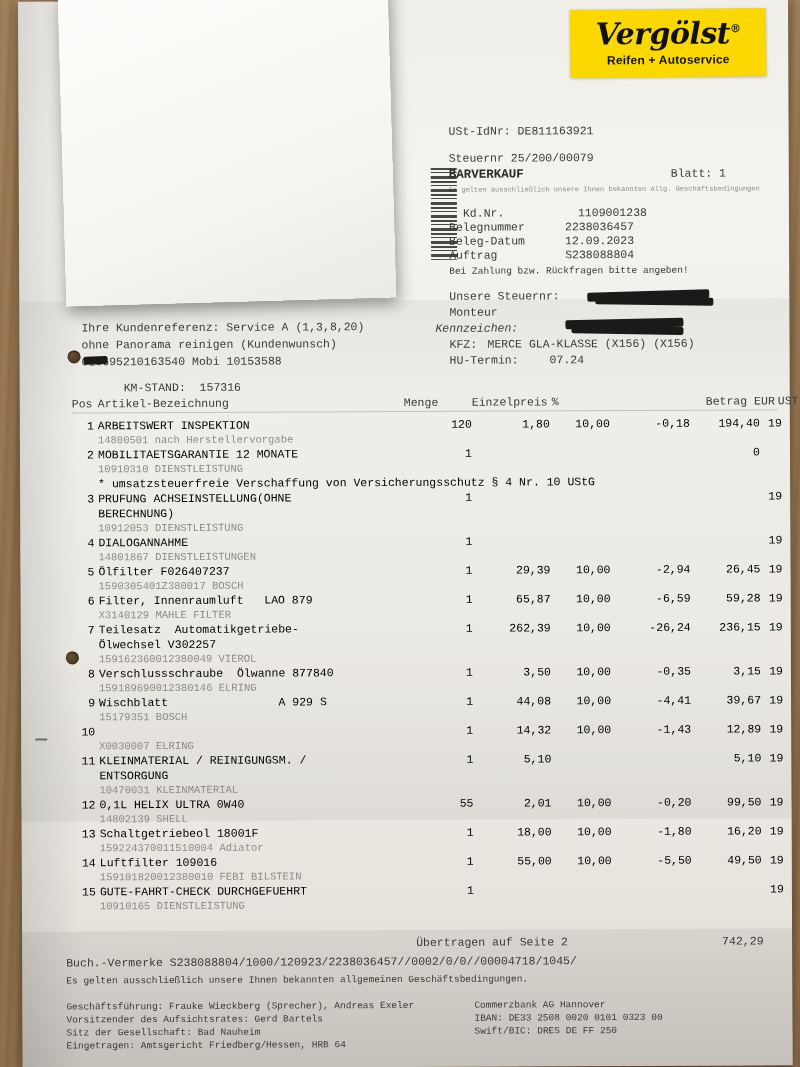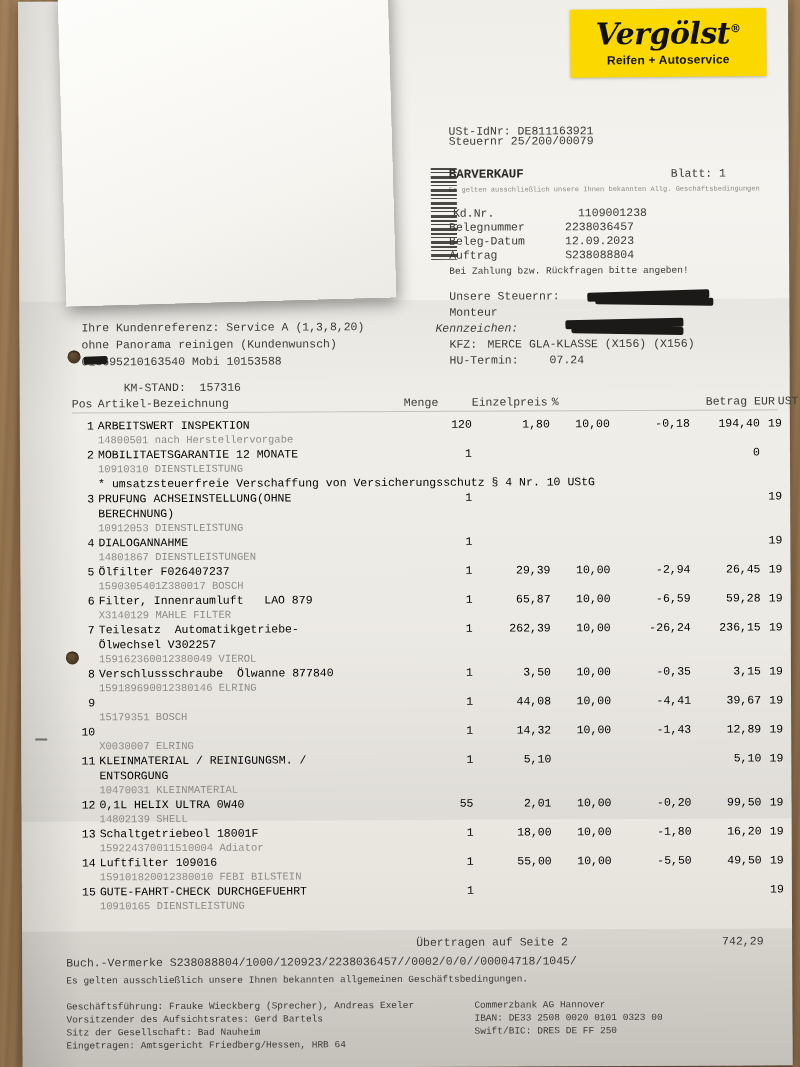--- a/index.html
+++ b/index.html
@@ -119,29 +119,29 @@
   <div class="band band2"></div>
   <div class="band band3"></div>
   <div class="leftshade"></div>
 
   <div class="logo">
     <div class="brand"><span>Vergölst</span><span class="reg">®</span></div>
     <div class="sub">Reifen + Autoservice</div>
   </div>
 
   <div class="txt t11" style="left:430px;top:125px;">USt-IdNr: DE811163921</div>
-  <div class="txt t11" style="left:430px;top:135px;">Steuernr 25/200/00079</div>
+  <div class="txt t11" style="left:430px;top:152px;">Steuernr 25/200/00079</div>
 
   <div class="txt t11 bold" style="left:430px;top:168px;font-size:12.5px;">BARVERKAUF</div>
   <div class="txt t11" style="left:652px;top:168px;">Blatt: 1</div>
   <div class="txt" style="left:430px;top:186px;font-size:7px;color:#8d8b85;">Es gelten ausschließlich unsere Ihnen bekannten Allg. Geschäftsbedingungen</div>
 
   <div class="barcode"></div>
 
-  <div class="txt t11" style="left:434px;top:207px;">Kd.Nr.</div>
+  <div class="txt t11" style="left:444px;top:207px;">Kd.Nr.</div>
   <div class="txt t11" style="left:546px;top:207px;margin-left:13px;">1109001238</div>
   <div class="txt t11" style="left:430px;top:221px;">Belegnummer</div>
   <div class="txt t11" style="left:546px;top:221px;">2238036457</div>
   <div class="txt t11" style="left:430px;top:235px;">Beleg-Datum</div>
   <div class="txt t11" style="left:546px;top:235px;">12.09.2023</div>
   <div class="txt t11" style="left:430px;top:249px;">Auftrag</div>
   <div class="txt t11" style="left:546px;top:249px;">S238088804</div>
   <div class="txt t9" style="left:430px;top:266px;">Bei Zahlung bzw. Rückfragen bitte angeben!</div>
 
   <div class="txt t11" style="left:430px;top:290px;">Unsere Steuernr:</div>
@@ -274,20 +274,21 @@
         <span class="c col-pct">10,00</span>
         <span class="c col-disc">-0,35</span>
         <span class="c col-betrag">3,15</span>
         <span class="c col-ust">19</span>
       </div>
       <div class="row" style="position: absolute; left: 0px; right: 0px; top: 263px;">
         <span class="sub-c" style="left: 26px;">159189690012380146 ELRING</span>
       </div>
       <div class="row" style="position: absolute; left: 0px; right: 0px; top: 277px;">
         <span class="c col-pos">9</span>
+        <span class="c col-desc">Wischblatt                A 929 S</span>
         <span class="c col-menge">1</span>
         <span class="c col-preis">44,08</span>
         <span class="c col-pct">10,00</span>
         <span class="c col-disc">-4,41</span>
         <span class="c col-betrag">39,67</span>
         <span class="c col-ust">19</span>
       </div>
       <div class="row" style="position: absolute; left: 0px; right: 0px; top: 292px;">
         <span class="sub-c" style="left: 26px;">15179351 BOSCH</span>
       </div>

